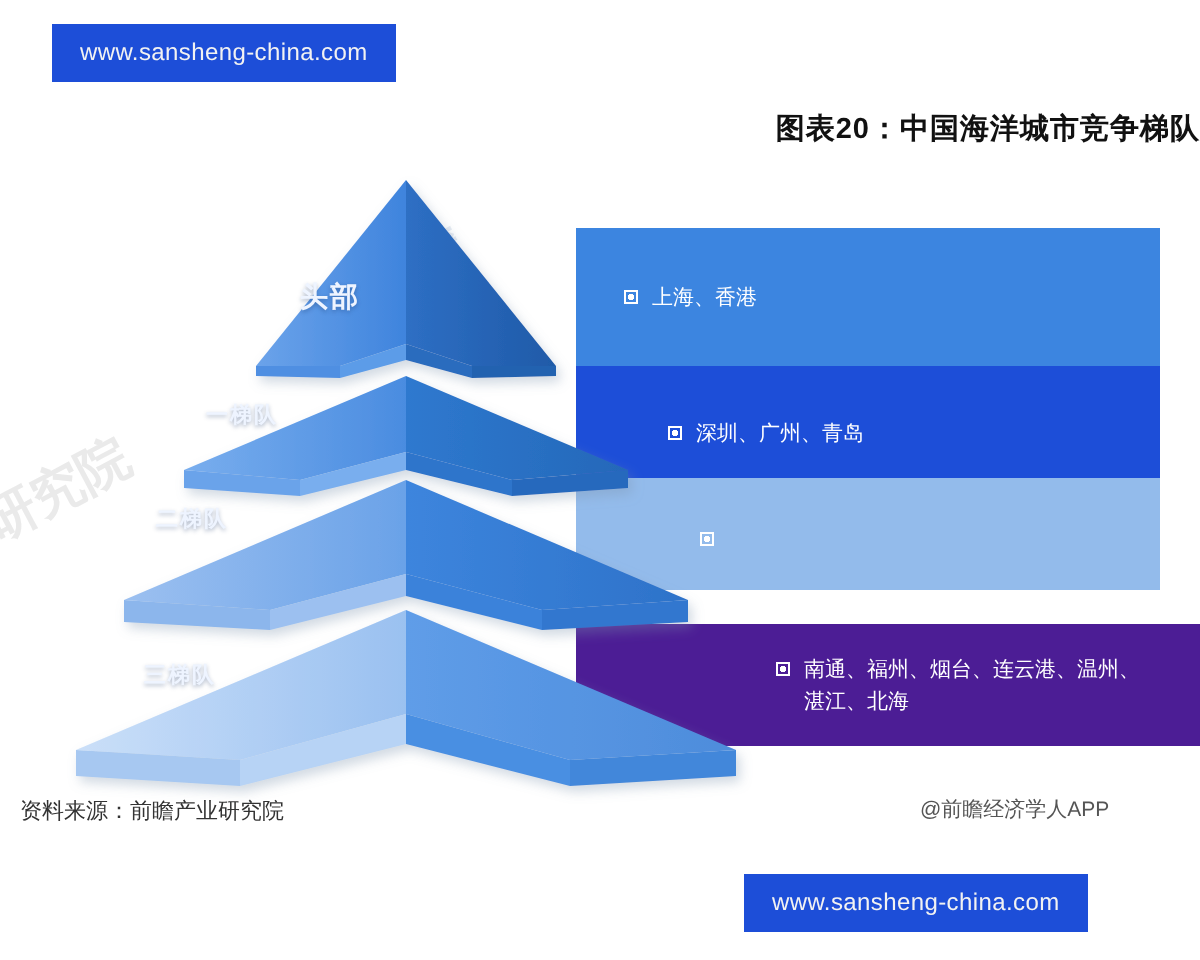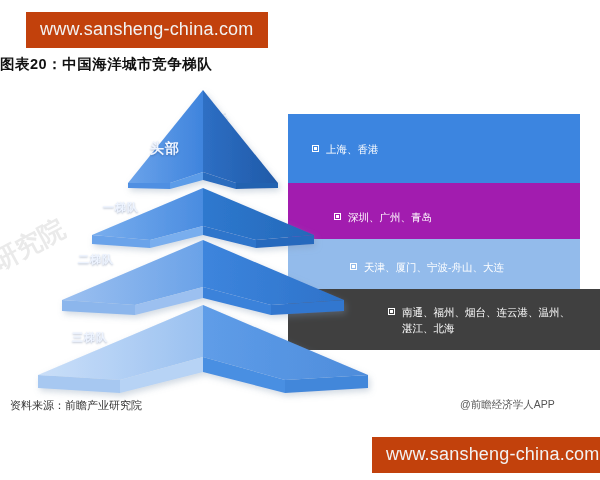--- a/index.html
+++ b/index.html
@@ -5,52 +5,52 @@
   html,body{margin:0;padding:0;}
   body{
     width:600px;height:480px;background:#ffffff;
     font-family:"Liberation Sans","DejaVu Sans",sans-serif;
     position:relative;overflow:hidden;
   }
   .stage{position:absolute;inset:0;}
 
   
   .wm-tag{
-    position:absolute;background:#c2410c;color:#f2f2f2;
-    font-size:18px;letter-spacing:.2px;
+    position:absolute;background:#1d4ed8;color:#f2f2f2;
+    font-size:12px;letter-spacing:.2px;
     padding:7px 14px 8px 14px;white-space:nowrap;
   }
   #wm-top{left:26px;top:12px;}
   #wm-bottom{left:372px;top:437px;}
 
   
   .bg-wm{
     position:absolute;color:#d9d9d9;opacity:.55;
     font-size:26px;font-weight:bold;white-space:nowrap;
     transform:rotate(-28deg);transform-origin:left top;
     pointer-events:none;user-select:none;
   }
   #bgwm-1{left:-14px;top:248px;}
   #bgwm-2{left:175px;top:128px;color:#cfd9e6;opacity:.5;}
   #bgwm-3{left:330px;top:268px;color:#9fc0e8;opacity:.35;font-size:22px;}
   #bgwm-4{left:470px;top:170px;color:#b8d0ee;opacity:.3;font-size:22px;}
 
   
   #title{
-    position:absolute;left:0;right:0;top:55px;text-align:left;
+    position:absolute;left:0;right:0;top:55px;text-align:right;
     font-size:14.5px;font-weight:bold;color:#111;letter-spacing:.5px;
   }
 
   
   #panel{position:absolute;left:288px;top:114px;width:292px;height:242px;}
   .band{position:absolute;left:0;width:100%;display:flex;align-items:center;}
   #band-0{top:0;height:69px;background:#3c85e0;}
-  #band-1{top:69px;height:68px;background:#a21caf;}
+  #band-1{top:69px;height:68px;background:#1d4ed8;}
   #band-2{top:125px;height:56px;background:#93bbeb;}
-  #band-3{top:175px;height:61px;background:#404040;padding-left:20px;}
+  #band-3{top:198px;height:61px;background:#4c1d95;padding-left:20px;}
   .band-inner{display:flex;align-items:flex-start;gap:7px;color:#ffffff;
     font-size:10.5px;line-height:16px;width:100%;}
   .bullet{
     display:inline-block;width:7px;height:7px;border:1.4px solid #ffffff;
     box-sizing:border-box;margin-top:4px;flex:0 0 auto;
     background:radial-gradient(#ffffff 0 42%, transparent 42%);
   }
   .band-text{white-space:pre-line;}
   #band-0 .band-inner{padding-left:24px;}
   #band-1 .band-inner{padding-left:46px;}
@@ -93,21 +93,20 @@
     </div>
     <div class="band" id="band-1">
       <div class="band-inner">
         <span class="bullet"></span>
         <span class="band-text">深圳、广州、青岛</span>
       </div>
     </div>
     <div class="band" id="band-2">
       <div class="band-inner">
         <span class="bullet"></span>
-        <span class="band-text">天津、厦门、宁波-舟山、大连</span>
       </div>
     </div>
     <div class="band" id="band-3">
       <div class="band-inner">
         <span class="bullet"></span>
         <span class="band-text">南通、福州、烟台、连云港、温州、
 湛江、北海</span>
       </div>
     </div>
   </div>

